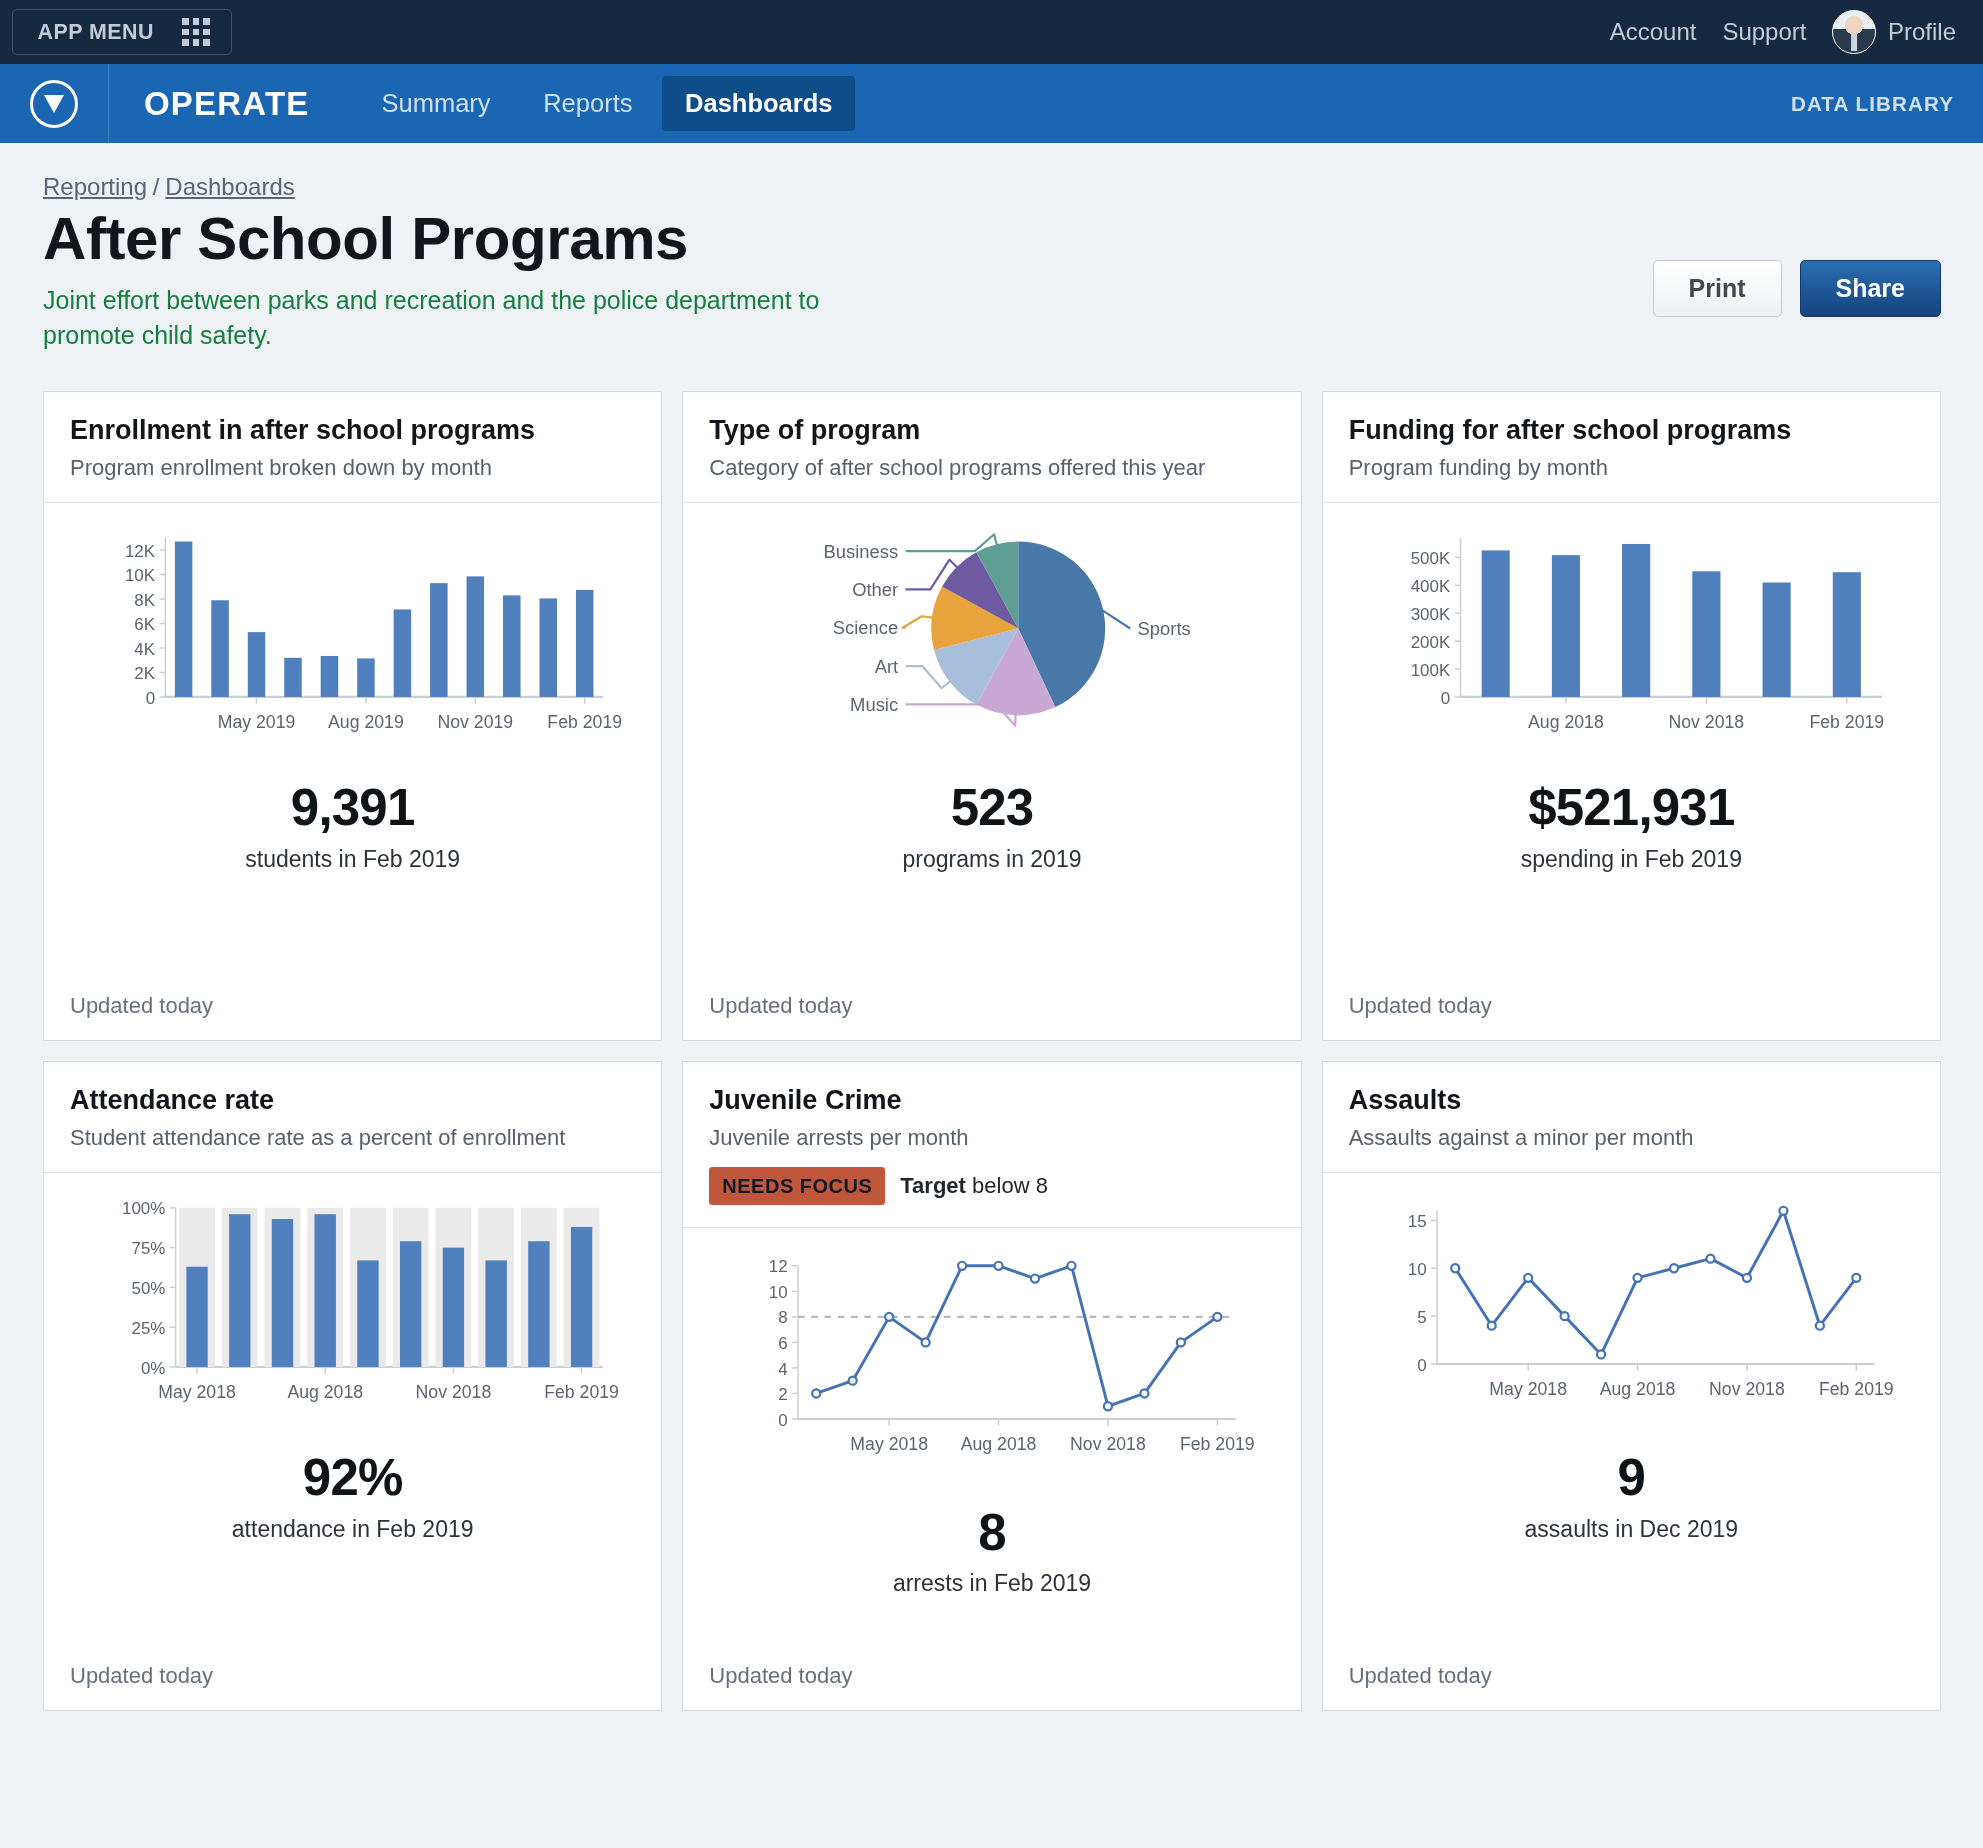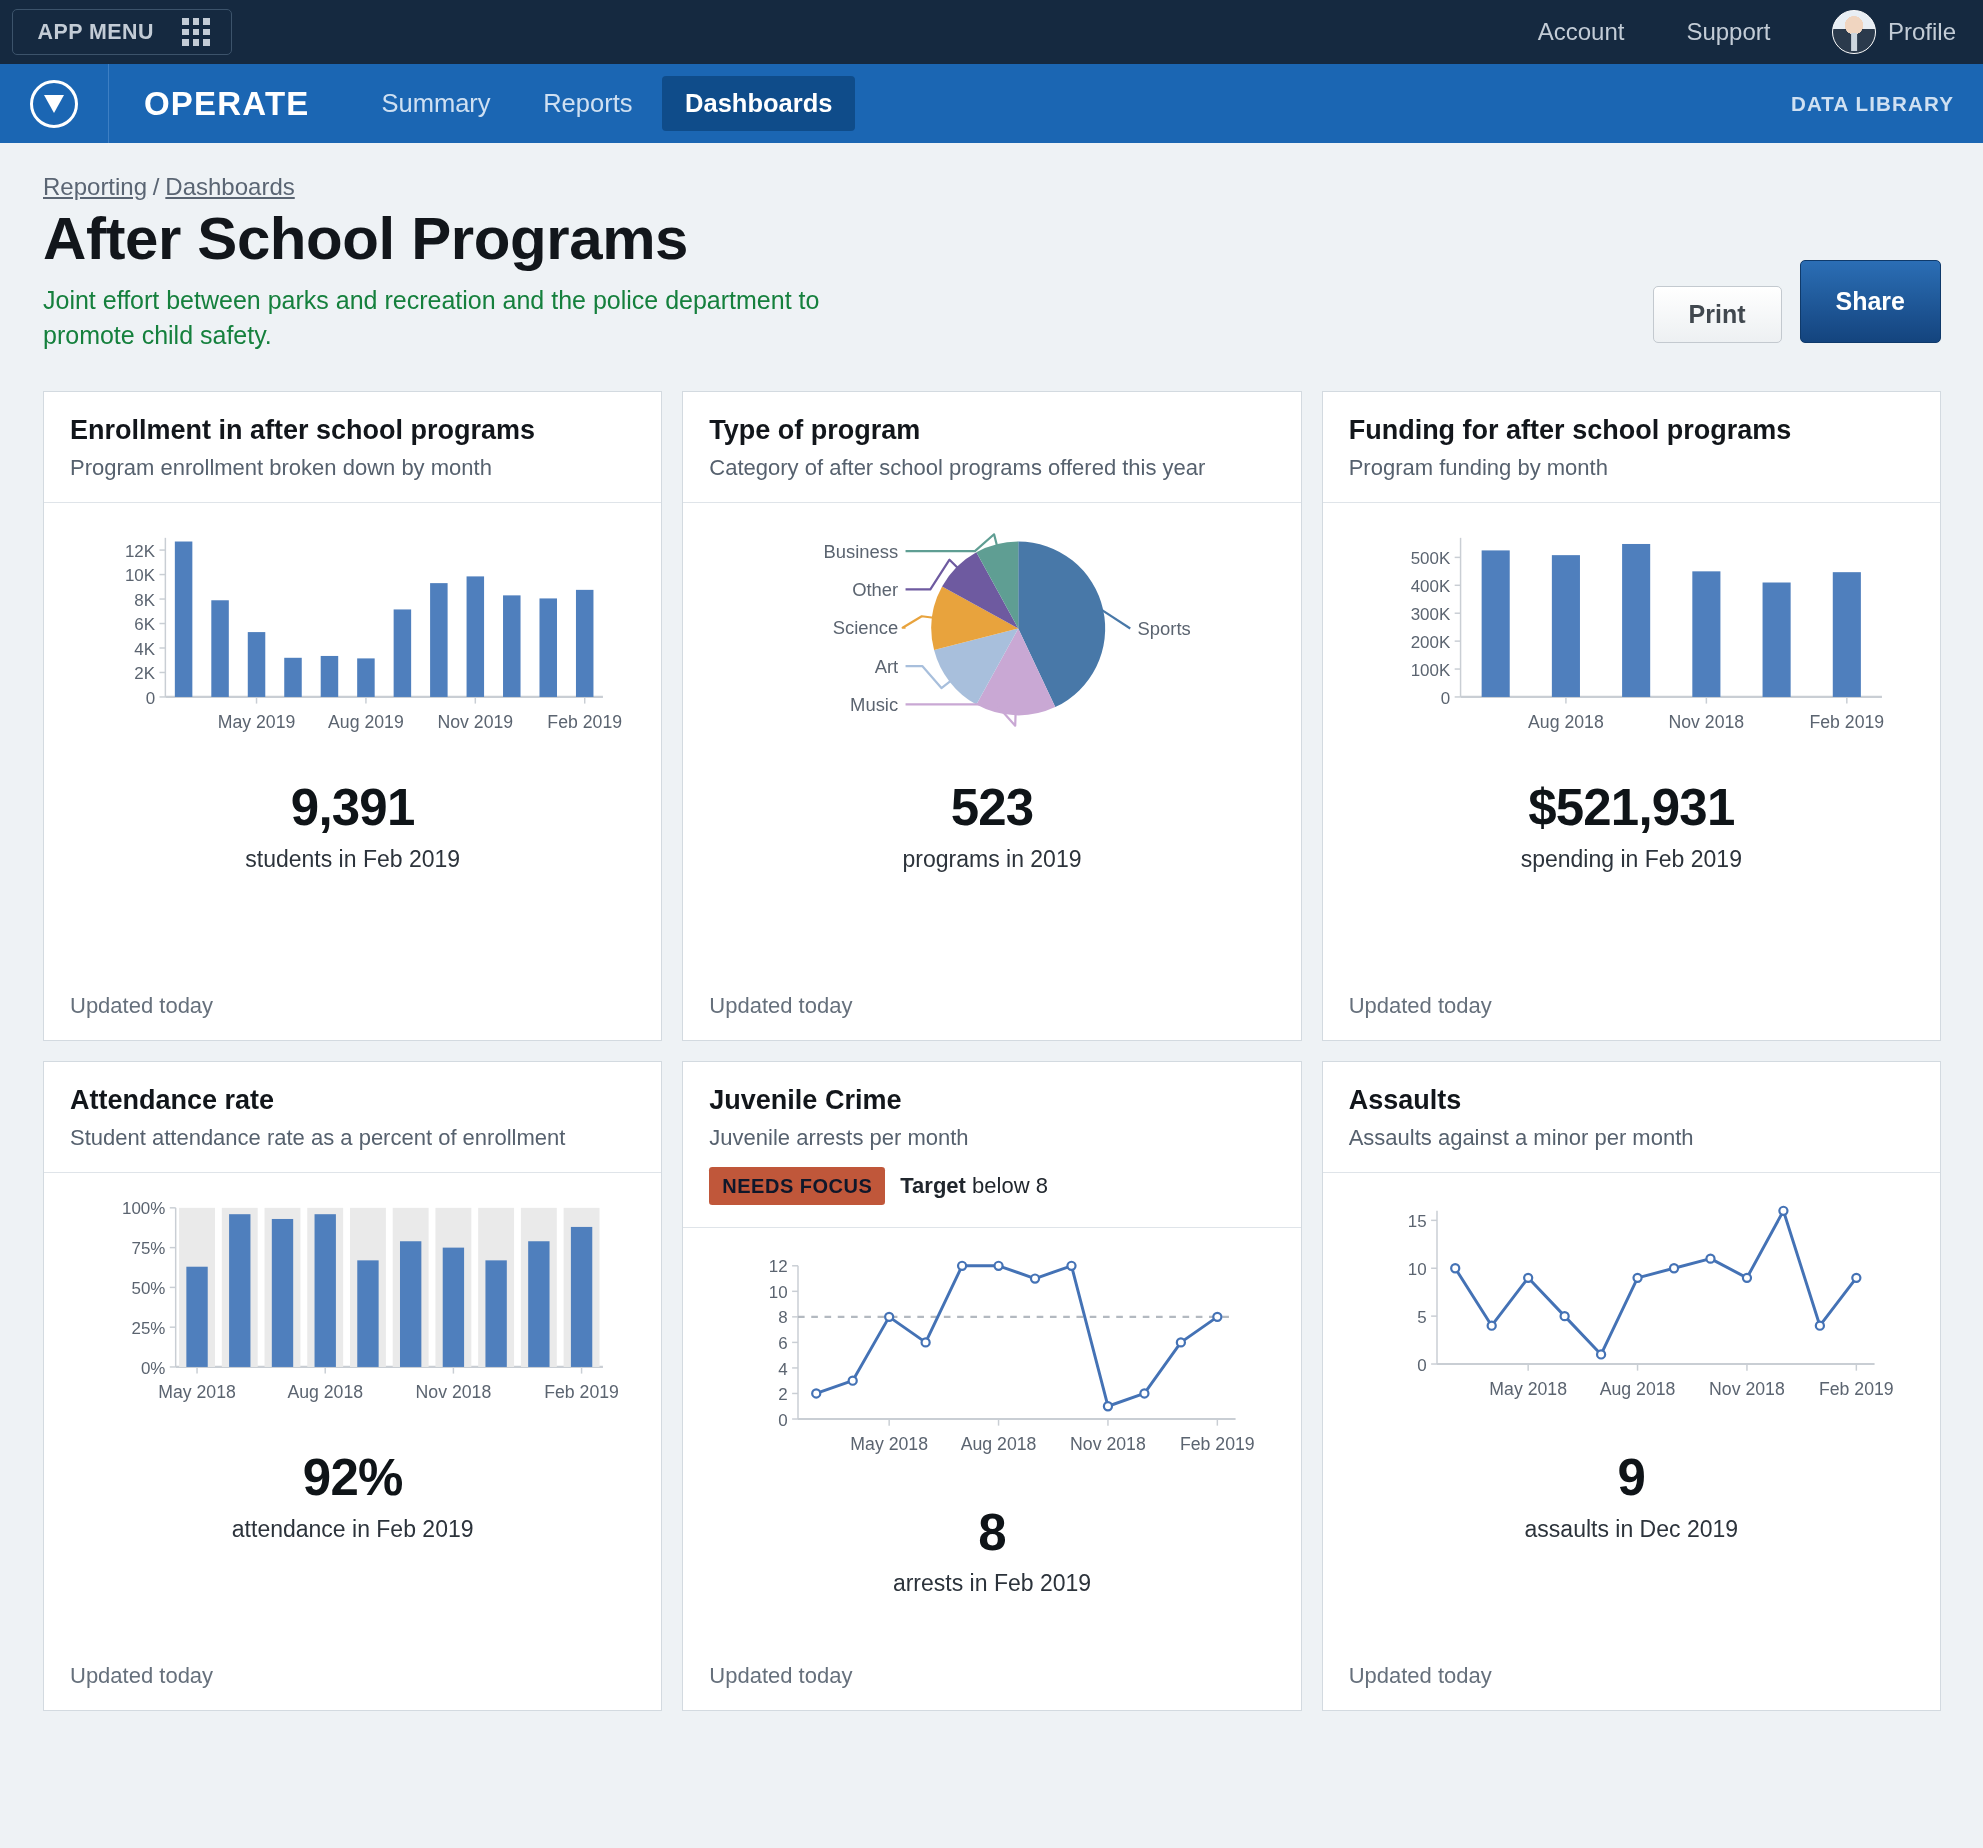--- a/index.html
+++ b/index.html
@@ -22,21 +22,21 @@
     padding: 0 21.4px 0 25px; cursor: pointer; background: transparent;
   }
   .app-menu-label {
     color: #c3ccd6; font-size: 21.4px; font-weight: 700; letter-spacing: 0.5px;
   }
   .grid-icon { display: grid; grid-template-columns: repeat(3, 6.6px);
     grid-gap: 4.1px; margin-left: 28px; }
   .grid-icon i { display: block; width: 6.6px; height: 6.6px; background: #c3ccd6; }
   .util-right {
     position: absolute; right: 28px; top: 0; height: 64px;
-    display: flex; align-items: center; gap: 62px;
+    display: flex; align-items: center; gap: 26px;
   }
   .util-link { color: #c3ccd6; font-size: 24px; cursor: pointer; }
   .profile-wrap { display: flex; align-items: center; gap: 11.5px; cursor: pointer; }
   .avatar {
     width: 44px; height: 44px; border-radius: 50%;
     background: radial-gradient(circle at 50% 34%, #f0d5c0 0 26%, transparent 27%),
                 linear-gradient(#e8eef4 0 44%, #2b3a4c 44% 100%);
     border: 1.6px solid #fff; overflow: hidden; position: relative;
   }
   .avatar::after {
@@ -89,21 +89,21 @@
     font-size: 25px; color: #15803d; margin-top: 13px; line-height: 1.38;
     max-width: 872px;
   }
   .head-actions {
     position: absolute; right: 43px; top: 117px; display: flex; gap: 18px;
   }
   .btn {
     font-size: 25px; font-weight: 700; border-radius: 5px;
     padding: 13px 35px; cursor: pointer; border: 0.8px solid #c3c9cf;
   }
-  .btn-print { background: linear-gradient(#fff, #edf0f2); color: #41484f; margin-top: 26px; }
+  .btn-print { background: linear-gradient(#fff, #edf0f2); color: #41484f; }
   .btn-share {
     background: linear-gradient(#2b6eb5, #14447e); color: #fff;
     border: 0.8px solid #0f3a6b;
   }
 
   
   .grid {
     display: grid; grid-template-columns: repeat(3, 1fr);
     gap: 20px; padding: 39px 43px 0 43px;
   }

